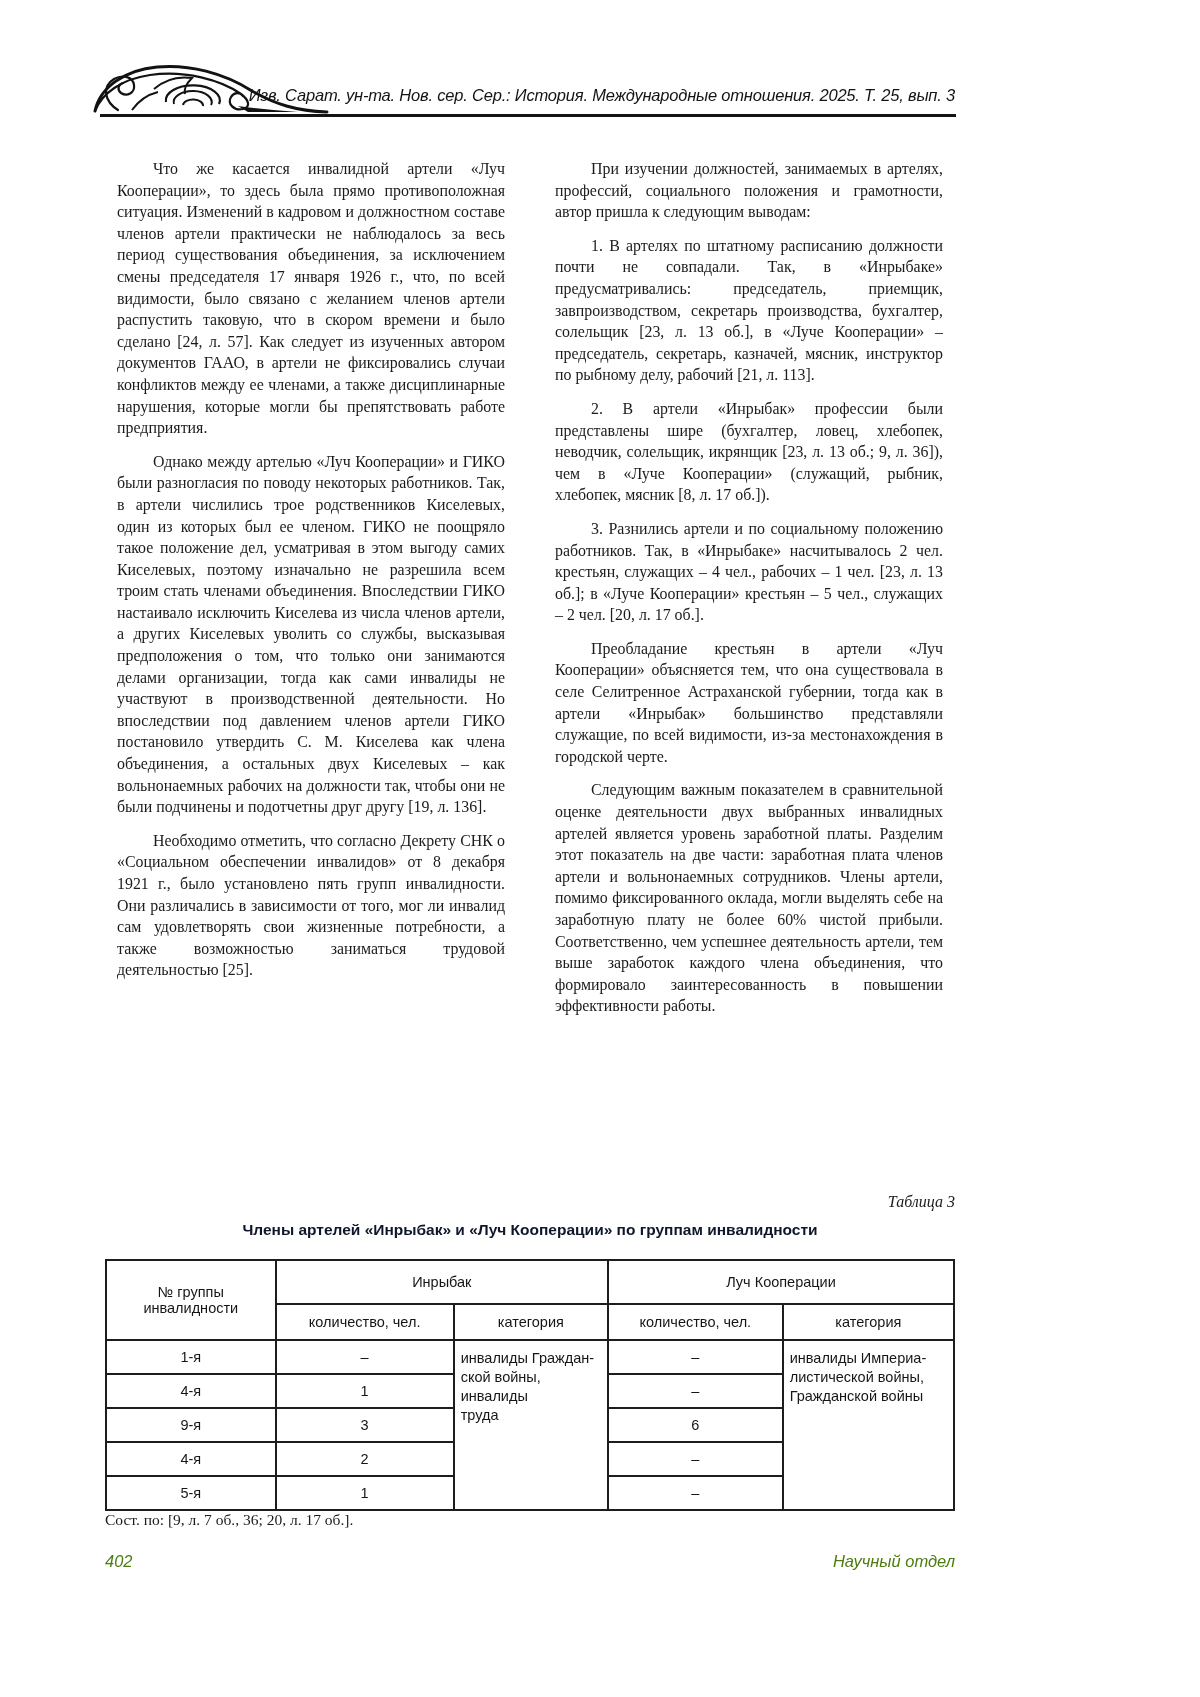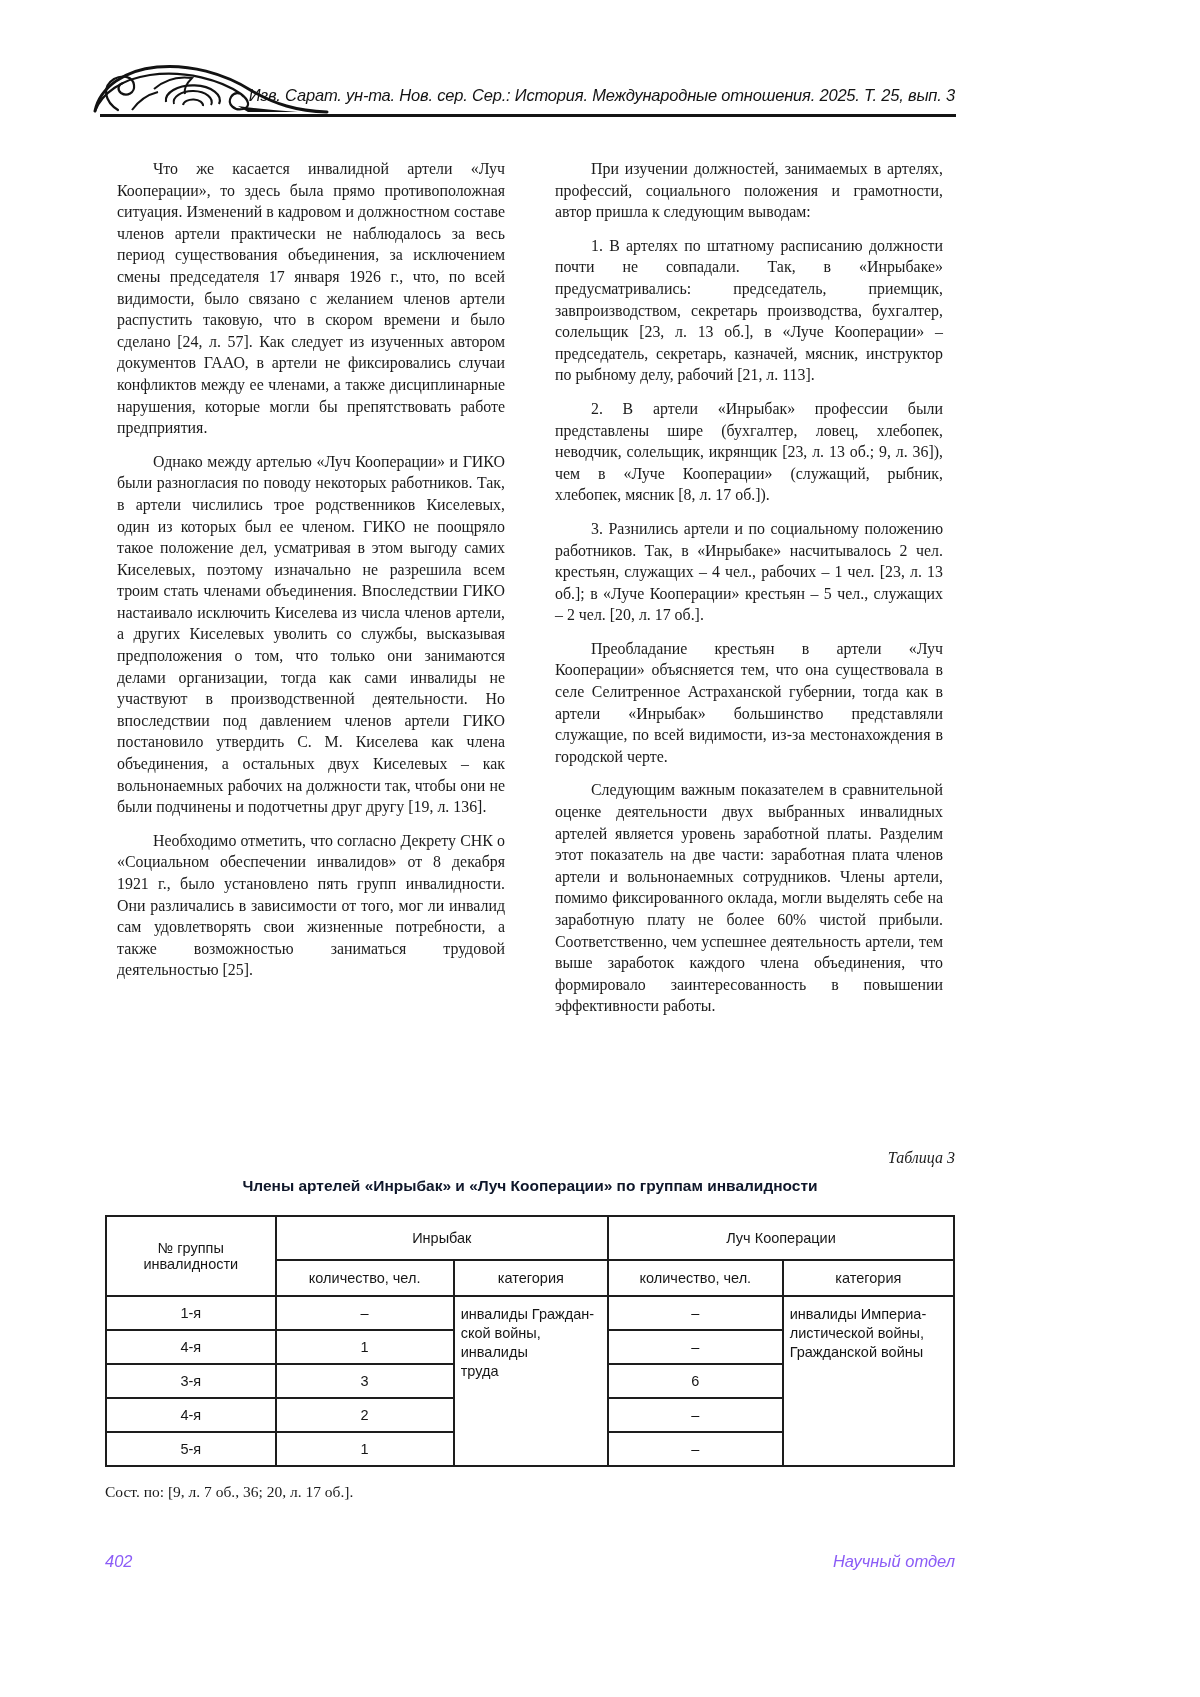--- a/index.html
+++ b/index.html
@@ -29,20 +29,21 @@
     width:412px;max-height:1056px;overflow:hidden;
     font-size:15.9px;line-height:21.6px;text-align:justify;
     hyphens:auto;-webkit-hyphens:auto;
   }
   .col p{margin:12px;text-indent:36px;}
   
   .table-block{position:absolute;top:1148px;left:105px;width:850px;}
   .tbl-label{
     text-align:right;font-style:italic;font-size:16px;line-height:19px;
     font-family:"Liberation Serif", serif;
+    margin-top:44px;
   }
   .tbl-title{
     text-align:center;font-weight:bold;font-size:15.5px;line-height:19px;
     font-family:"Liberation Sans", sans-serif;
     margin-top:9px;margin-bottom:18px;color:#0f172a;
   }
   table.inv{
     width:100%;border-collapse:collapse;table-layout:fixed;
     font-family:"Liberation Sans", sans-serif;font-size:14.5px;color:#161616;
     border:2.5px solid #1d1d1d;
@@ -54,27 +55,27 @@
   table.inv thead th{text-align:center;vertical-align:middle;}
   table.inv thead tr.r1 th{padding:13px 6px;}
   table.inv thead tr.r2 th{padding:9px 6px;}
   td.cnt{text-align:center;}
   td.grp{text-align:center;}
   td.cat{
     text-align:left;vertical-align:top;white-space:pre-line;
     line-height:19px;padding:8px 8px;
   }
   .source-note{
-    margin-top:16px;font-family:"Liberation Serif", serif;font-size:15.5px;
+    font-family:"Liberation Serif", serif;font-size:15.5px;
   }
   
   .footer{
     position:absolute;top:1552px;left:105px;width:850px;
     display:flex;justify-content:space-between;
-    font-family:"Liberation Sans", sans-serif;font-style:italic;font-size:16.5px;color:#8b5cf6;
+    font-family:"Liberation Sans", sans-serif;font-style:italic;font-size:16.5px;color:#4d7c0f;
   }
 </style>
 </head>
 <body>
 
 <svg class="ornament" viewBox="0 0 242 58" aria-hidden="true">
   <path d="M239 54 C208 53 187 46 164 33 C136 15 101 6 69 9 C37 12 12 29 7 53" fill="none" stroke="#121212" stroke-width="3" stroke-linecap="round"></path>
   <path d="M7 53 C14 35 34 21 62 17 C97 12 133 22 153 36 C161 42 163 49 155 51 C146 53 139 46 143 39 C146 34 152 34 155 38" fill="none" stroke="#121212" stroke-width="2.2" stroke-linecap="round"></path>
   <path d="M30 52 C17 44 13 29 26 21 C35 16 45 19 46 27 C47 35 39 39 33 35 C29 32 30 26 35 25" fill="none" stroke="#121212" stroke-width="2.2" stroke-linecap="round"></path>
   <path d="M78 44 a27 15 0 1 1 53 2" fill="none" stroke="#121212" stroke-width="2.2"></path>
@@ -139,21 +140,21 @@
         <td class="cat" rowspan="5">инвалиды Империа-
 листической войны,
 Гражданской войны</td>
       </tr>
       <tr>
         <td class="grp">4-я</td>
         <td class="cnt">1</td>
         <td class="cnt">–</td>
       </tr>
       <tr>
-        <td class="grp">3-я</td>
+        <td class="grp">9-я</td>
         <td class="cnt">3</td>
         <td class="cnt">6</td>
       </tr>
       <tr>
         <td class="grp">4-я</td>
         <td class="cnt">2</td>
         <td class="cnt">–</td>
       </tr>
       <tr>
         <td class="grp">5-я</td>

